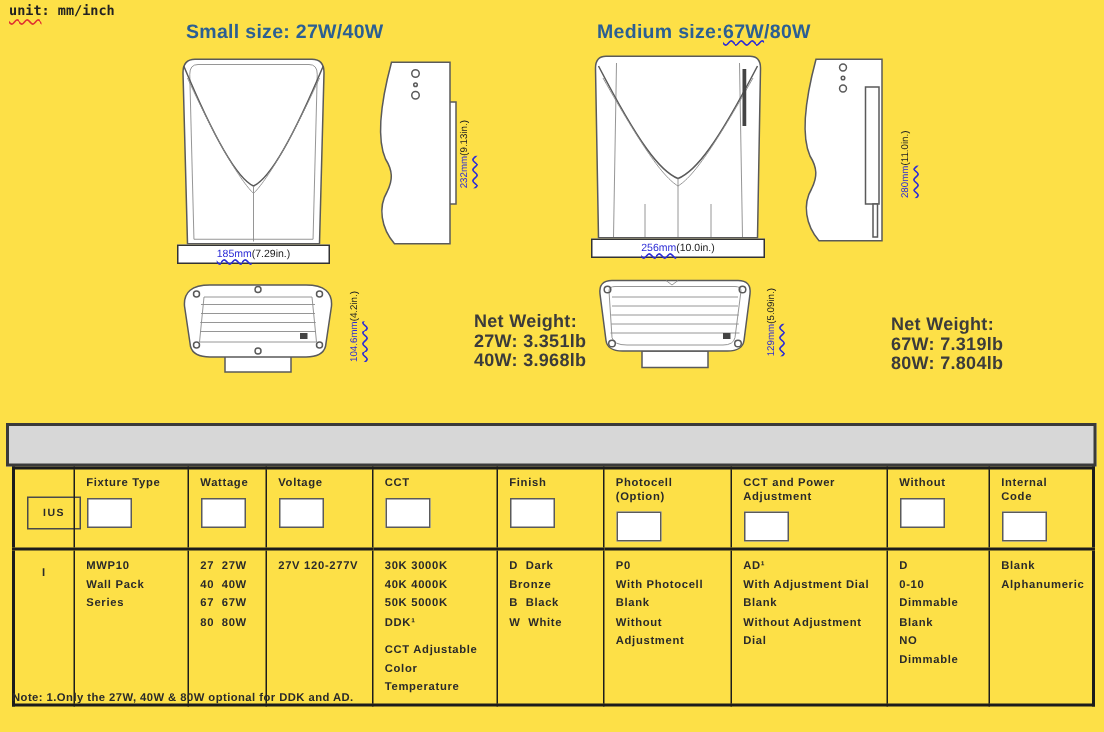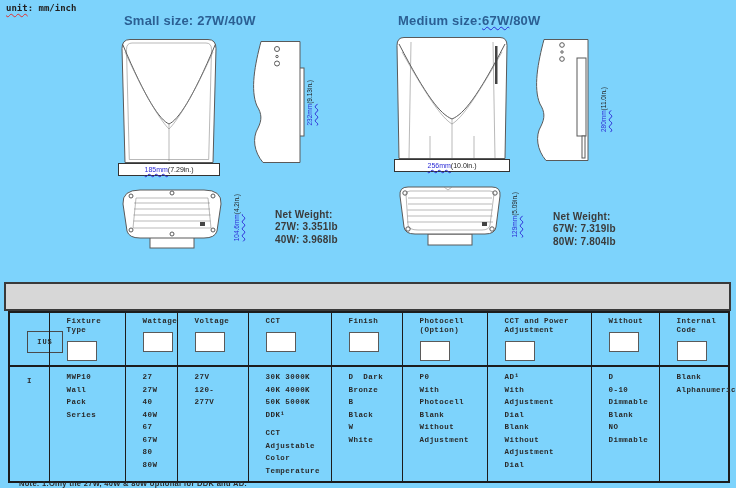--- a/index.html
+++ b/index.html
@@ -1,58 +1,58 @@
 <!DOCTYPE html>
 <html><head>
 <meta charset="utf-8">
 <style>
   * { margin:0; padding:0; box-sizing:border-box; }
   html,body { background:#fff; }
   body { font-family:"Liberation Sans", sans-serif; color:#1a1a1a; }
-  #page { position:relative; width:736px; height:488px; background:#7dd3fc; overflow:hidden; }
+  #page { position:relative; width:736px; height:488px; background:#fde047; overflow:hidden; }
 
   
   .unit-label { position:absolute; left:6px; top:3px; font-family:"DejaVu Sans Mono", monospace; font-size:9px; font-weight:bold; color:#222; }
   .wavy-red { text-decoration:underline wavy #e03030; text-decoration-thickness:1px; text-underline-offset:2px; text-decoration-skip-ink:none; }
   .wavy-blue { color:#2b2bd6; text-decoration:underline wavy #2b2bd6; text-decoration-thickness:0.8px; text-underline-offset:1px; text-decoration-skip-ink:none; }
 
   .size-title { position:absolute; font-size:13px; font-weight:600; color:#2b5f93; letter-spacing:0.2px; }
 
   .drawing { position:absolute; }
   .drawing svg { display:block; }
   .sketch { stroke:#5a5a5a; stroke-width:1; fill:none; }
   .sketch-fill { stroke:#5a5a5a; stroke-width:1; fill:#ffffff; }
   .sketch-thin { stroke:#8a8a8a; stroke-width:0.6; fill:none; }
 
   .dimbox { position:absolute; border:1px solid #333; background:#fff; display:flex; align-items:center; justify-content:center; font-size:7px; color:#222; white-space:nowrap; }
   .vlabel { position:absolute; display:flex; align-items:center; justify-content:center; }
   .vlabel .vtext { writing-mode:vertical-rl; transform:rotate(180deg); font-size:6.5px; color:#222; white-space:nowrap; }
 
-  .net-weight { position:absolute; font-size:10px; font-weight:700; color:#3b3b3b; line-height:13px; letter-spacing:0.2px; }
+  .net-weight { position:absolute; font-size:12px; font-weight:700; color:#3b3b3b; line-height:13px; letter-spacing:0.2px;margin-left:41px; }
 
   
   .og-bar { position:absolute; left:4px; top:282px; width:727px; height:29px; background:#d7d7d7; border:2px solid #3a3a3a; display:flex; align-items:center; justify-content:space-between; padding:0 8px; }
   .og-title { font-size:19px; font-weight:bold; color:#161616; letter-spacing:0.5px; white-space:pre; }
   .og-example { font-size:10.5px; font-weight:600; color:#1a1a1a; white-space:pre; }
   .og-example .y { margin-left:4px; }
 
   
   table.order { position:absolute; left:8px; top:311px; width:720px; border-collapse:collapse; table-layout:fixed; border:2px solid #1c1c1c; }
-  table.order th, table.order td { border:1px solid #1c1c1c; vertical-align:top; padding:4px 17px; font-size:7.5px; font-weight:bold; color:#2a2a2a; letter-spacing:0.45px; text-align:left;font-family:Liberation Mono, monospace; }
+  table.order th, table.order td { border:1px solid #1c1c1c; vertical-align:top; padding:4px 8px; font-size:7.5px; font-weight:bold; color:#2a2a2a; letter-spacing:0.45px; text-align:left; }
   table.order thead tr { height:54px; }
   table.order tbody tr { height:92px; }
   table.order thead th { border-bottom:2px solid #1c1c1c; }
   .col-label { line-height:9px; margin-bottom:2px; }
   .code-box { width:30px; height:20px; border:1px solid #5a5a5a; margin-top:6px; background:#fff; }
   .series-box { width:36px; height:22px; border:1px solid #4a4a4a; margin:14px auto 0 auto; display:flex; align-items:center; justify-content:center; font-size:7px; letter-spacing:1px; color:#2a2a2a; }
   .cell-center { text-align:center !important; padding-top:10px !important; }
   .line { line-height:12.5px; white-space:pre-wrap; }
   .line:empty { height:6px; }
 
-  .note { position:absolute; left:8px; top:479px; font-size:7.5px; font-weight:bold; color:#2a2a2a; letter-spacing:0.3px;padding-left:11px; }
+  .note { position:absolute; left:8px; top:460px; font-size:7.5px; font-weight:bold; color:#2a2a2a; letter-spacing:0.3px; }
 </style>
 </head>
 <body>
 
 <div id="page">
 
   <div class="unit-label"><span class="wavy-red">unit</span><span>: mm/inch</span></div>
 
   <div class="size-title" style="left:124px; top:13px;">Small size: 27W/40W</div>
   <div class="size-title" style="left:398px; top:13px;text-align:center;"><span>Medium size:</span><span class="wavy-blue" style="color:#2b5f93;">67W</span><span>/80W</span></div>

